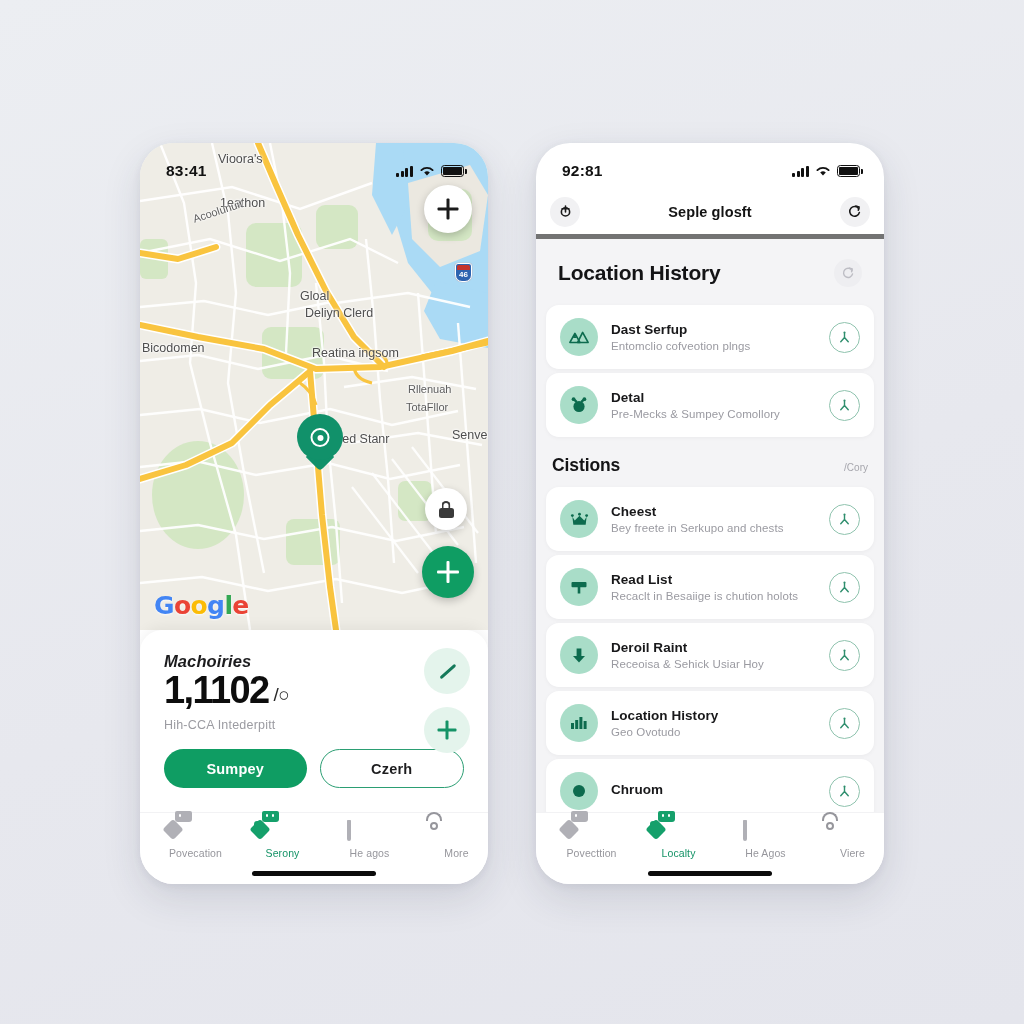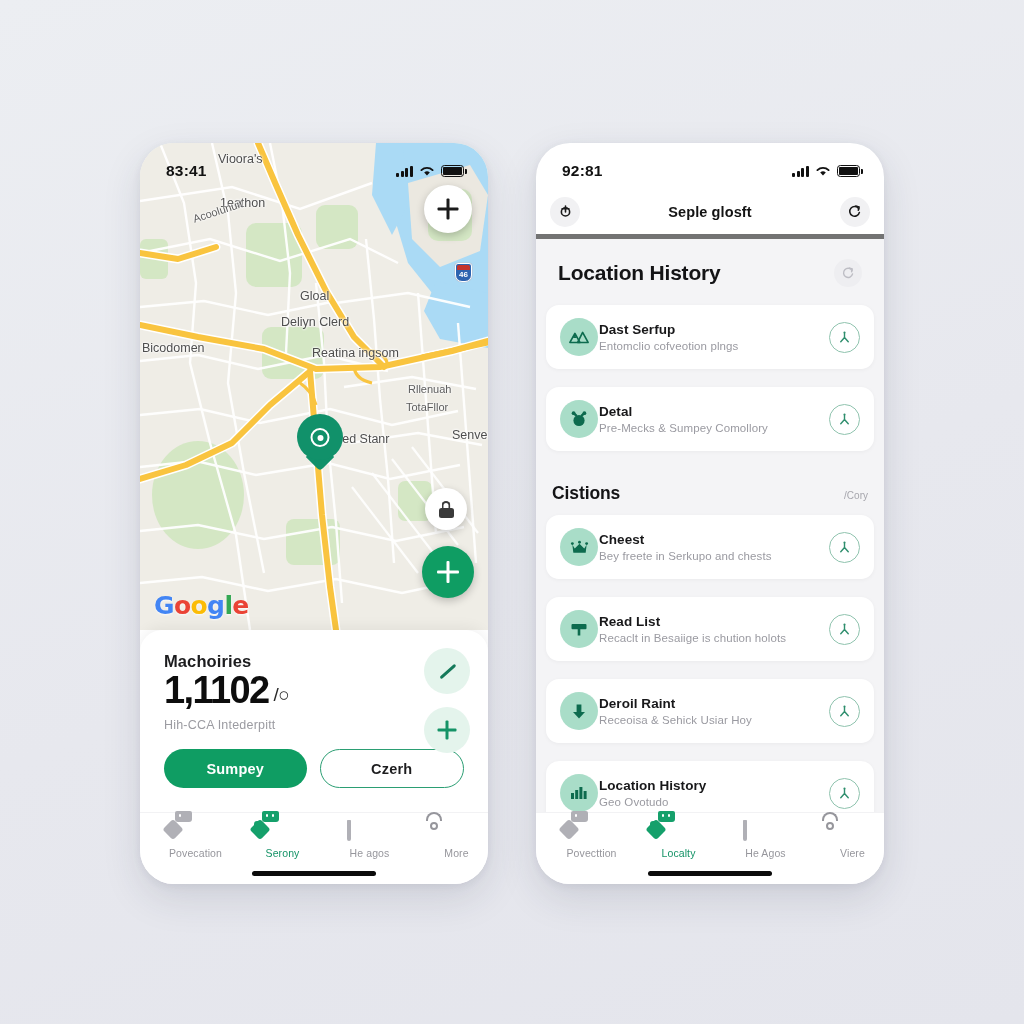--- a/index.html
+++ b/index.html
@@ -138,21 +138,21 @@
   }
 
   
   #info-card {
     position:absolute; left:0; right:0; bottom:60px; top:auto; height:194px;
     background:#fff; border-radius:22px 22px 0 0;
     padding:22px 24px 0 24px;
     box-shadow: 0 -3px 14px rgba(0,0,0,.06);
     z-index:10;
   }
-  #info-card .title { font-size:16.5px; font-weight:600; color:#1c1c1e; letter-spacing:.1px; }
+  #info-card .title { font-size:16.5px; font-weight:600; color:#1c1c1e; letter-spacing:.1px;font-style:italic; }
   .metric-row { display:flex; align-items:flex-end; gap:5px; margin-top:0; }
   .metric-value { font-size:38px; font-weight:800; color:#0d0d0d; letter-spacing:-1.6px; line-height:1; }
   .metric-unit { font-size:19px; color:#2a2a2a; font-weight:400; padding-bottom:3px; letter-spacing:-.5px; }
   .metric-sub { margin-top:9px; font-size:12.5px; color:#9b9ba1; letter-spacing:.2px; }
 
   .card-actions { display:flex; gap:13px; margin-top:17px; }
   .btn {
     flex:1; height:39px; border-radius:20px;
     display:flex; align-items:center; justify-content:center;
     font-size:14.5px; font-weight:600; letter-spacing:.2px; cursor:pointer;
@@ -243,22 +243,22 @@
     padding:20px 22px 18px 22px; display:flex; align-items:center; justify-content:space-between;
   }
   .section-hero h2 { font-size:21px; font-weight:800; color:#141416; letter-spacing:-.2px; }
   .hero-round {
     width:28px; height:28px; border-radius:50%; background:#eeeef1;
     display:flex; align-items:center; justify-content:center; color:#b9b9c0; font-size:13px;
   }
 
   .card-list { padding:0 10px; }
   .list-card {
-    background:#fff; border-radius:13px; margin-bottom:18px;
-    padding:13px 14px; display:flex; align-items:center; gap:1px;
+    background:#fff; border-radius:13px; margin-bottom:4px;
+    padding:13px 14px; display:flex; align-items:center; gap:13px;
     box-shadow:0 1px 4px rgba(0,0,0,.045);
   }
   .li-ico {
     width:38px; height:38px; border-radius:50%; background:#a9ddc8;
     display:flex; align-items:center; justify-content:center; flex:0 0 38px;
     color:#0d6b4e; font-size:17px;
   }
   .li-text { flex:1; min-width:0; }
   .li-title { font-size:13.5px; font-weight:700; color:#18181a; letter-spacing:.05px; }
   .li-sub { font-size:11.5px; color:#9a9aa1; margin-top:3px; letter-spacing:.1px;
@@ -352,21 +352,21 @@
         </g>
 
         <g stroke="#f9c43f" stroke-width="5" fill="none">
           <path d="M282 214 L348 200"></path>
         </g>
       </svg>
 
       <div class="map-label big" style="left:78px; top:9px;">Vioora's</div>
       <div class="map-label big" style="left:80px; top:53px;">1eathon</div>
       <div class="map-label big" style="left:160px; top:146px;">Gloal</div>
-      <div class="map-label big" style="left:141px; top:163px;margin-top:9px;">Deliyn Clerd</div>
+      <div class="map-label big" style="left:165px; top:163px;">Deliyn Clerd</div>
       <div class="map-label big" style="left:2px; top:198px;">Bicodomen</div>
       <div class="map-label big" style="left:172px; top:203px;">Reatina ingsom</div>
       <div class="map-label" style="left:268px; top:240px;">Rllenuah</div>
       <div class="map-label" style="left:266px; top:258px;">TotaFllor</div>
       <div class="map-label big" style="left:312px; top:285px;">Senvea</div>
       <div class="map-label big" style="left:164px; top:289px;">Shetloied Stanr</div>
       <div class="map-label" style="left:52px; top:62px; transform:rotate(-18deg);">Acoolunuit</div>
 
       <div class="shield" style="right:16px; top:120px;">
         <b>46</b>

